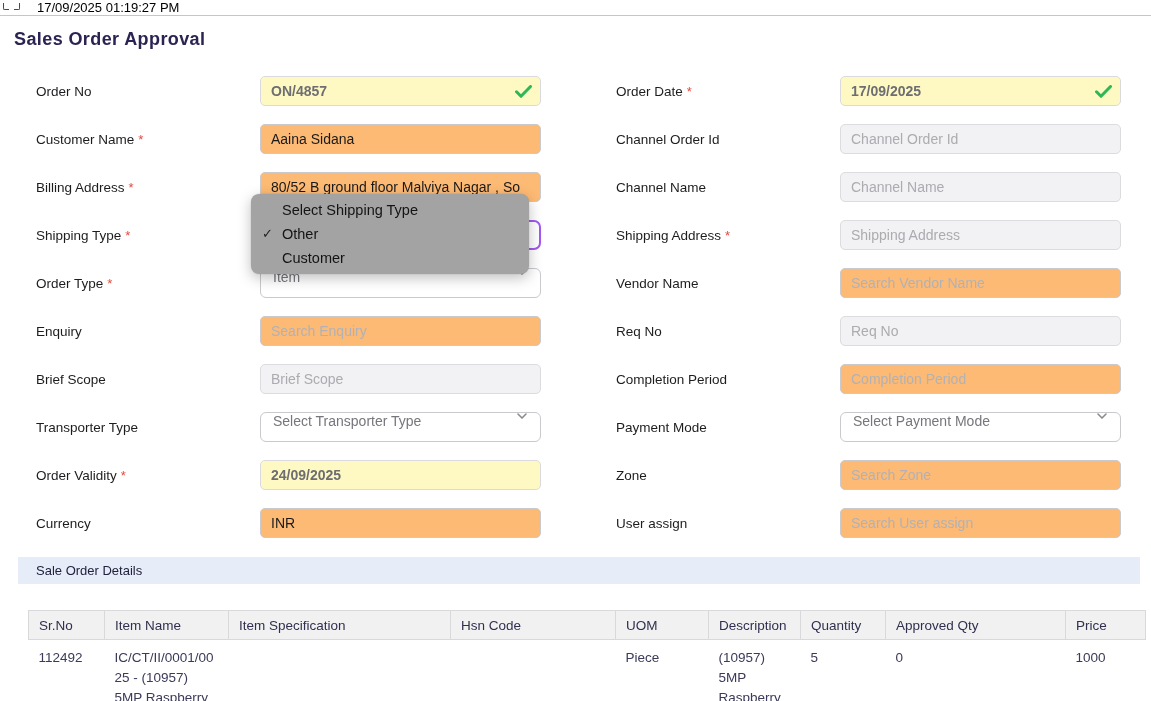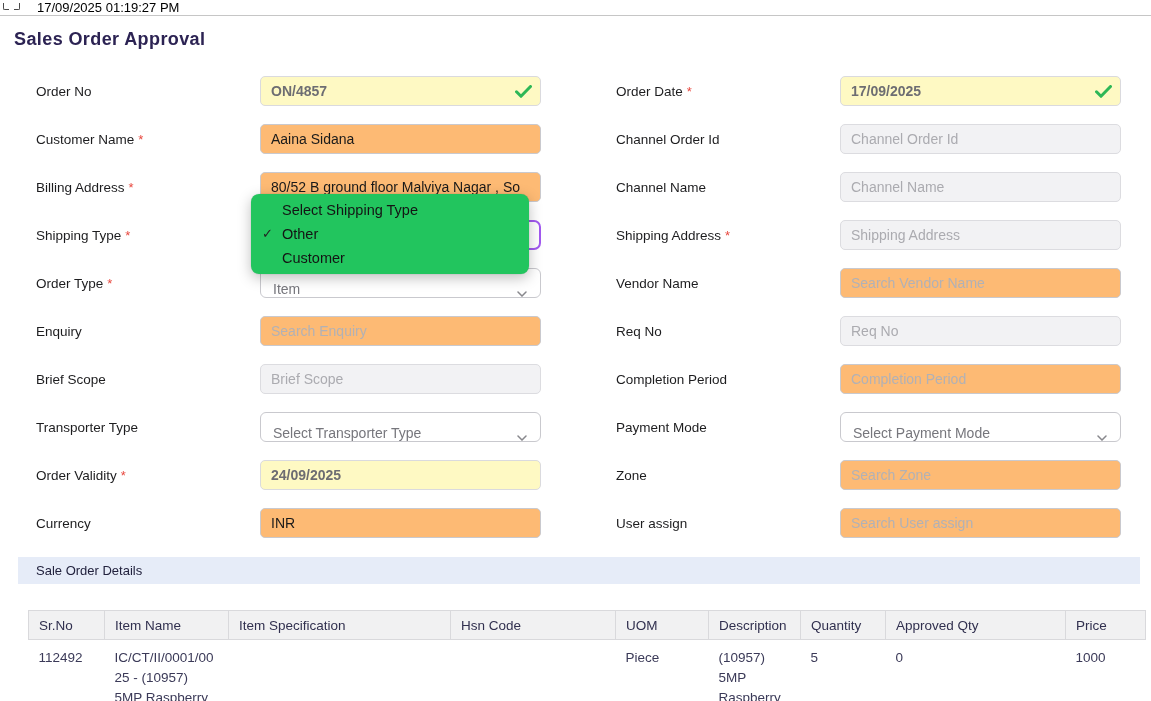--- a/index.html
+++ b/index.html
@@ -33,29 +33,29 @@
     font-family:"Liberation Sans",sans-serif;
   }
   .tinput::placeholder{color:#b1b1b6;opacity:1;}
   .tinput.ro{background:#fef9c3;border-color:#dadade;color:#6d6d72;font-weight:bold;}
   .tinput.dis{background:#f2f2f4;border-color:#dcdce0;}
   .tinput.dis::placeholder{color:#ababb0;}
   .check{position:absolute;right:9px;top:8px;pointer-events:none;}
   
   .sel{
     height:30px;box-sizing:border-box;border:1px solid #c9c9ce;border-radius:6px;background:#fff;
-    display:flex;align-items:flex-end;justify-content:space-between;padding:0 13px 0 12px;
+    display:flex;align-items:flex-start;justify-content:space-between;padding:0 13px 0 12px;
     font-size:14px;color:#76767c;cursor:default;
   }
   .sel.focused{border:2px solid #a259f0;border-radius:7px;padding-left:11px;}
   
   .fctrl.open{z-index:30;}
   .menu{
     position:absolute;left:-9px;top:-26px;width:278px;box-sizing:border-box;
-    background:#22c55e;border-radius:8px;padding:4px 0;
+    background:#a3a3a3;border-radius:8px;padding:4px 0;
     box-shadow:0 4px 14px rgba(0,0,0,.25),0 0 0 .5px rgba(0,0,0,.07);
     z-index:40;
   }
   .opt{height:24px;line-height:24px;padding-left:31px;font-size:14.5px;color:#141414;position:relative;white-space:nowrap;}
   .opt .tick{position:absolute;left:11px;top:0;font-size:13px;color:#222;}
   
   .section-bar{
     margin:10px 0 0 18px;width:1122px;height:27px;box-sizing:border-box;background:#e6ecf8;
     display:flex;align-items:center;padding-left:18px;font-size:13px;color:#22223e;
   }

